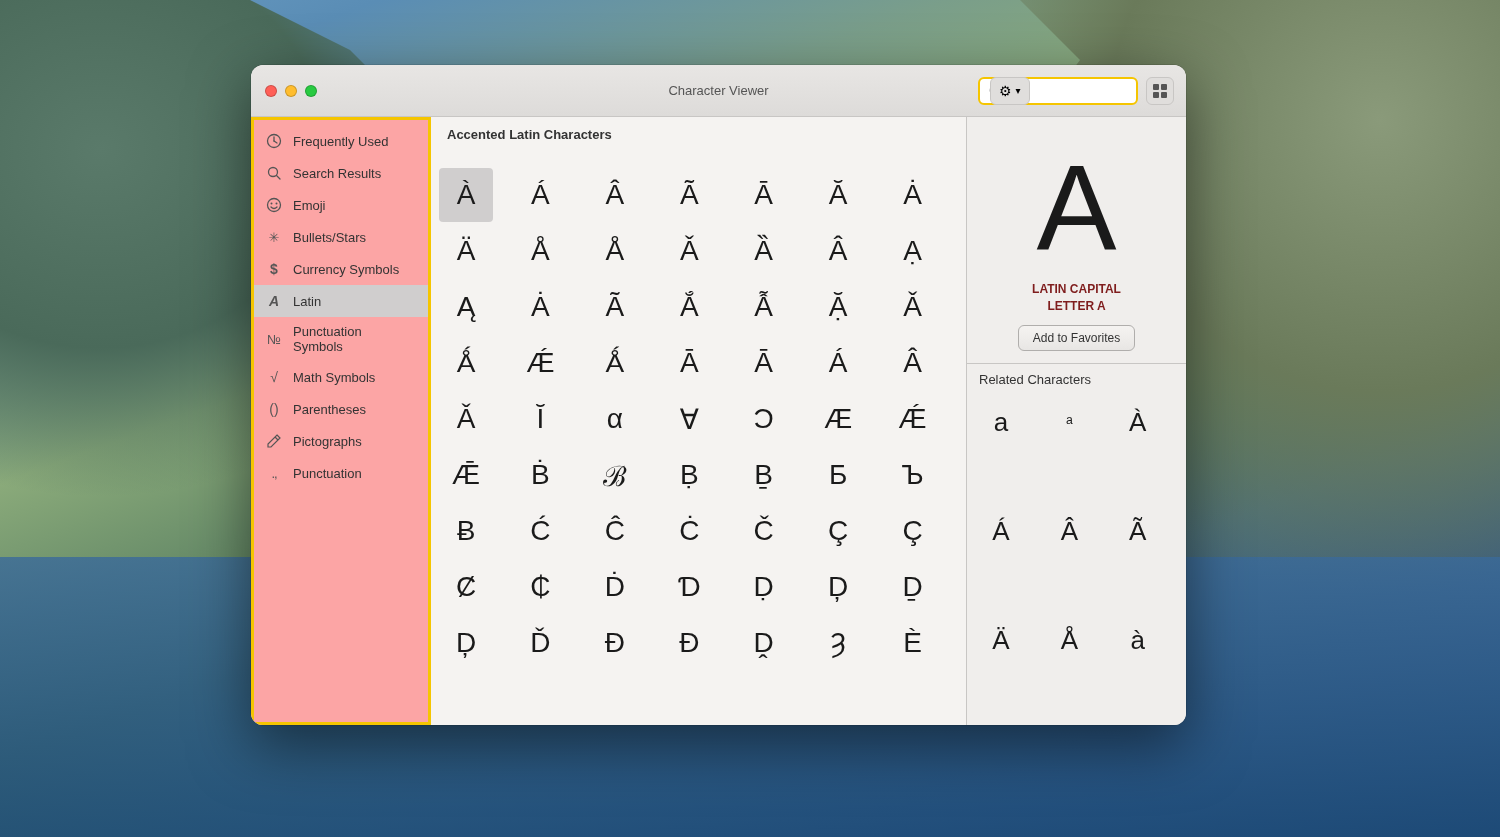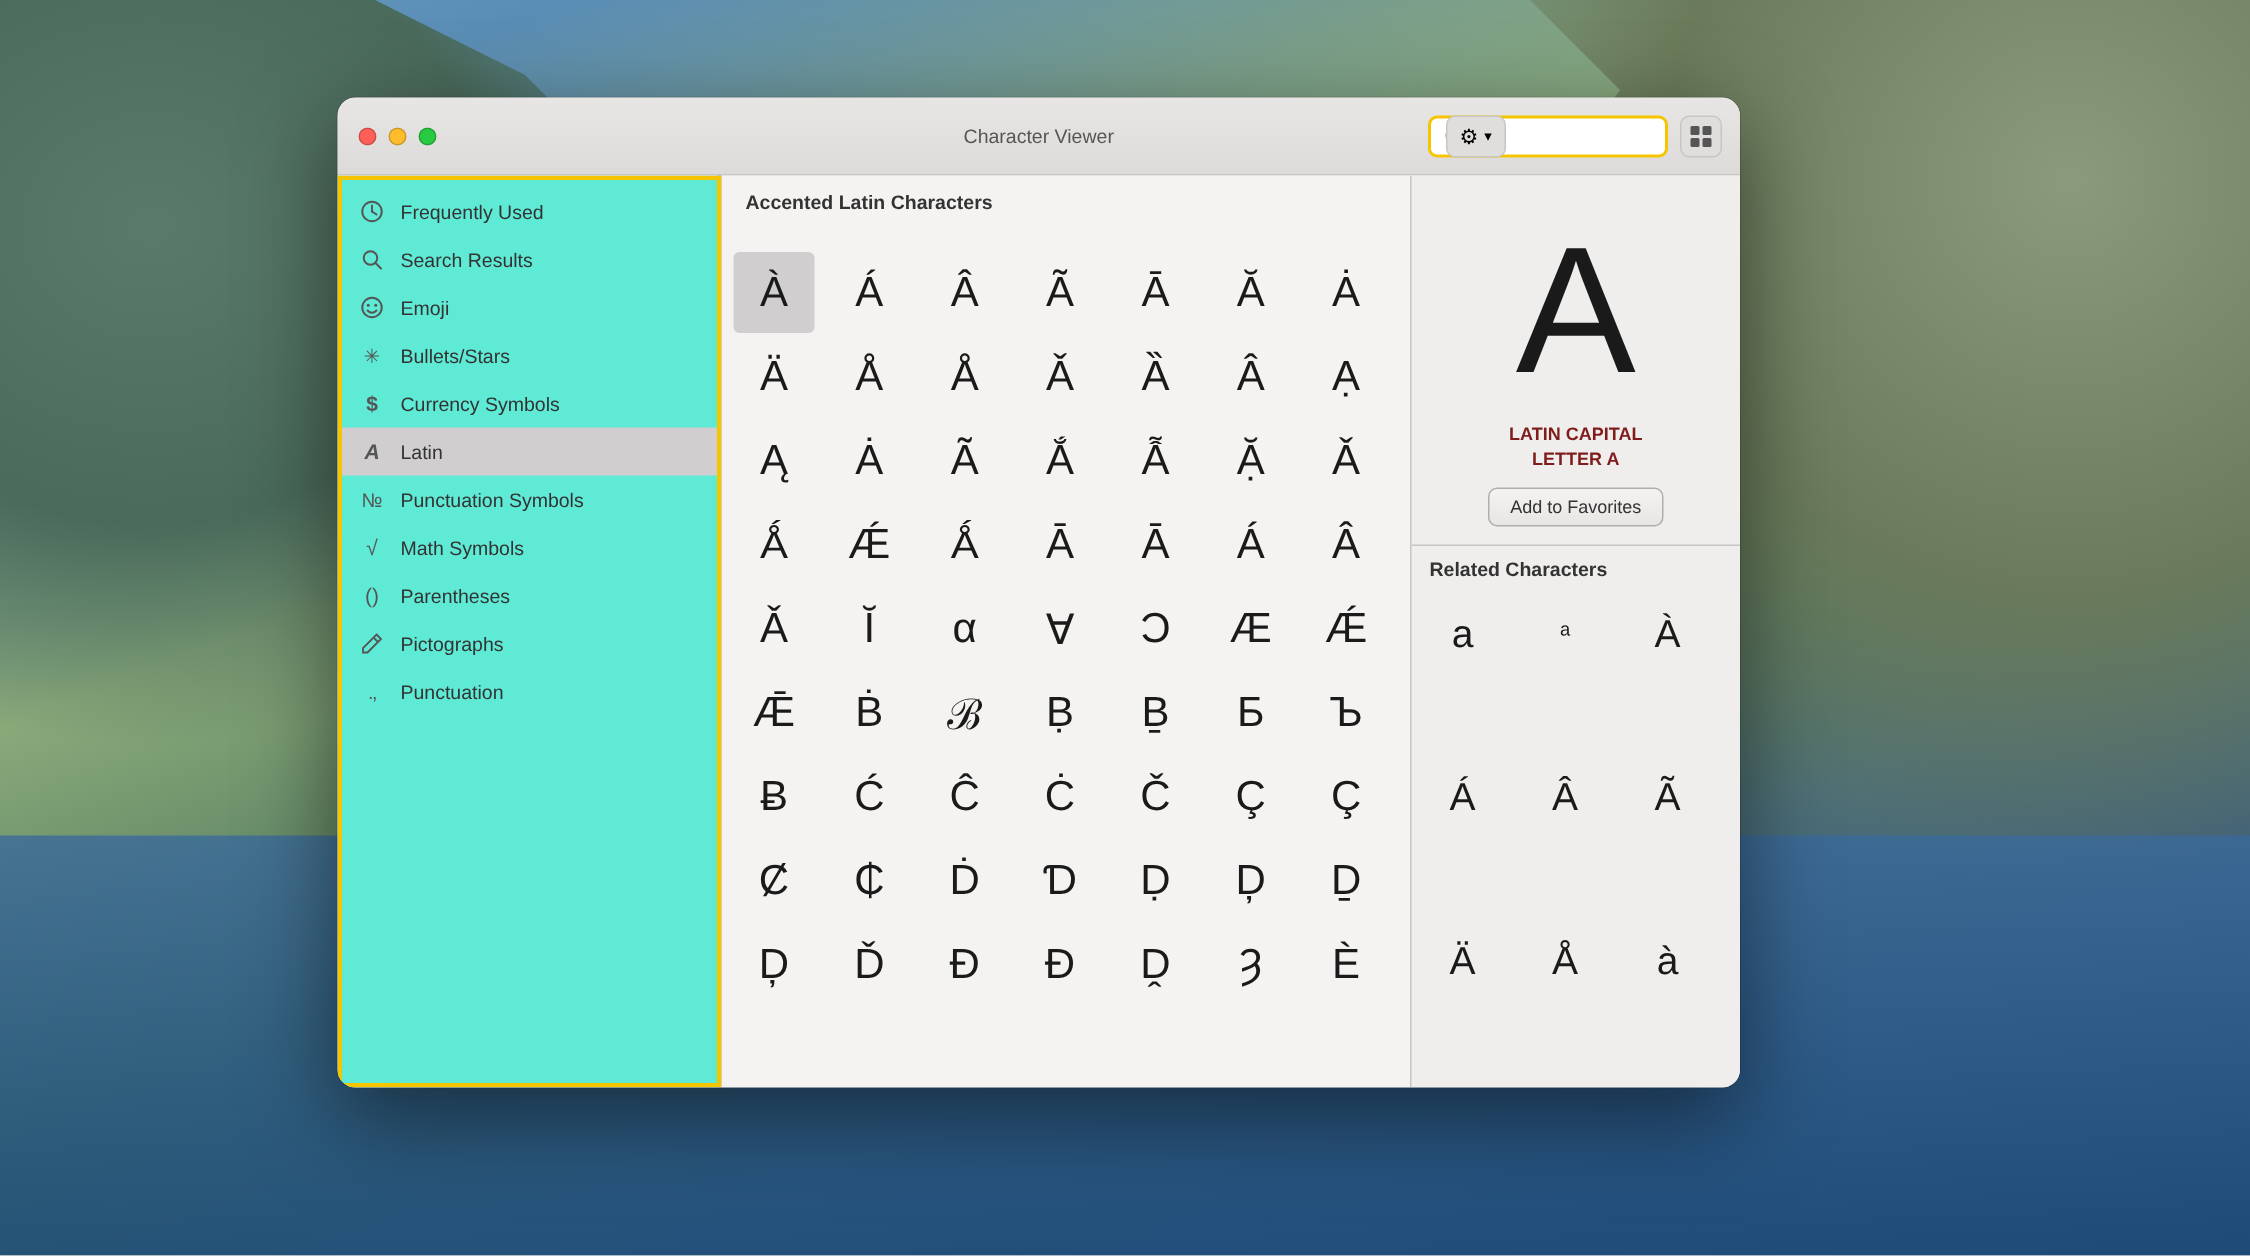--- a/index.html
+++ b/index.html
@@ -47,21 +47,21 @@
       position: absolute;
       bottom: 0; left: 0; right: 0;
       height: 280px;
       background: linear-gradient(180deg, #3a6a9a 0%, #2a5a8a 50%, #1a4a7a 100%);
       opacity: 0.8;
     }
 
     
     .window {
       position: absolute;
-      left: 225px;
+      left: 251px;
       top: 65px;
       width: 935px;
       height: 660px;
       background: #f0eeec;
       border-radius: 12px;
       box-shadow: 0 20px 60px rgba(0,0,0,0.5), 0 0 0 0.5px rgba(0,0,0,0.2);
       overflow: hidden;
       display: flex;
       flex-direction: column;
     }
@@ -168,22 +168,22 @@
 
     
     .window-body {
       display: flex;
       flex: 1;
       overflow: hidden;
     }
 
     
     .sidebar {
-      width: 256px;
-      background: #5eead4;
+      width: 180px;
+      background: #fca5a5;
       border-right: 3px solid #6d28d9;
       padding: 8px 0;
       overflow-y: auto;
       flex-shrink: 0;
       outline: 3px solid #f5c500;
       outline-offset: -3px;
     }
 
     .sidebar-item {
       display: flex;
@@ -317,21 +317,21 @@
       border: 1px solid #b0aeac;
       border-radius: 6px;
       font-size: 12px;
       color: #333;
       cursor: pointer;
       text-align: center;
     }
 
     .related-chars-label {
       font-size: 13px;
-      font-weight: 700;
+      font-weight: 400;
       color: #333;
       padding: 8px 12px 6px;
       border-top: 1px solid #c8c6c4;
     }
 
     .related-chars-grid {
       display: grid;
       grid-template-columns: repeat(3, 1fr);
       gap: 2px;
       padding: 4px 8px;

